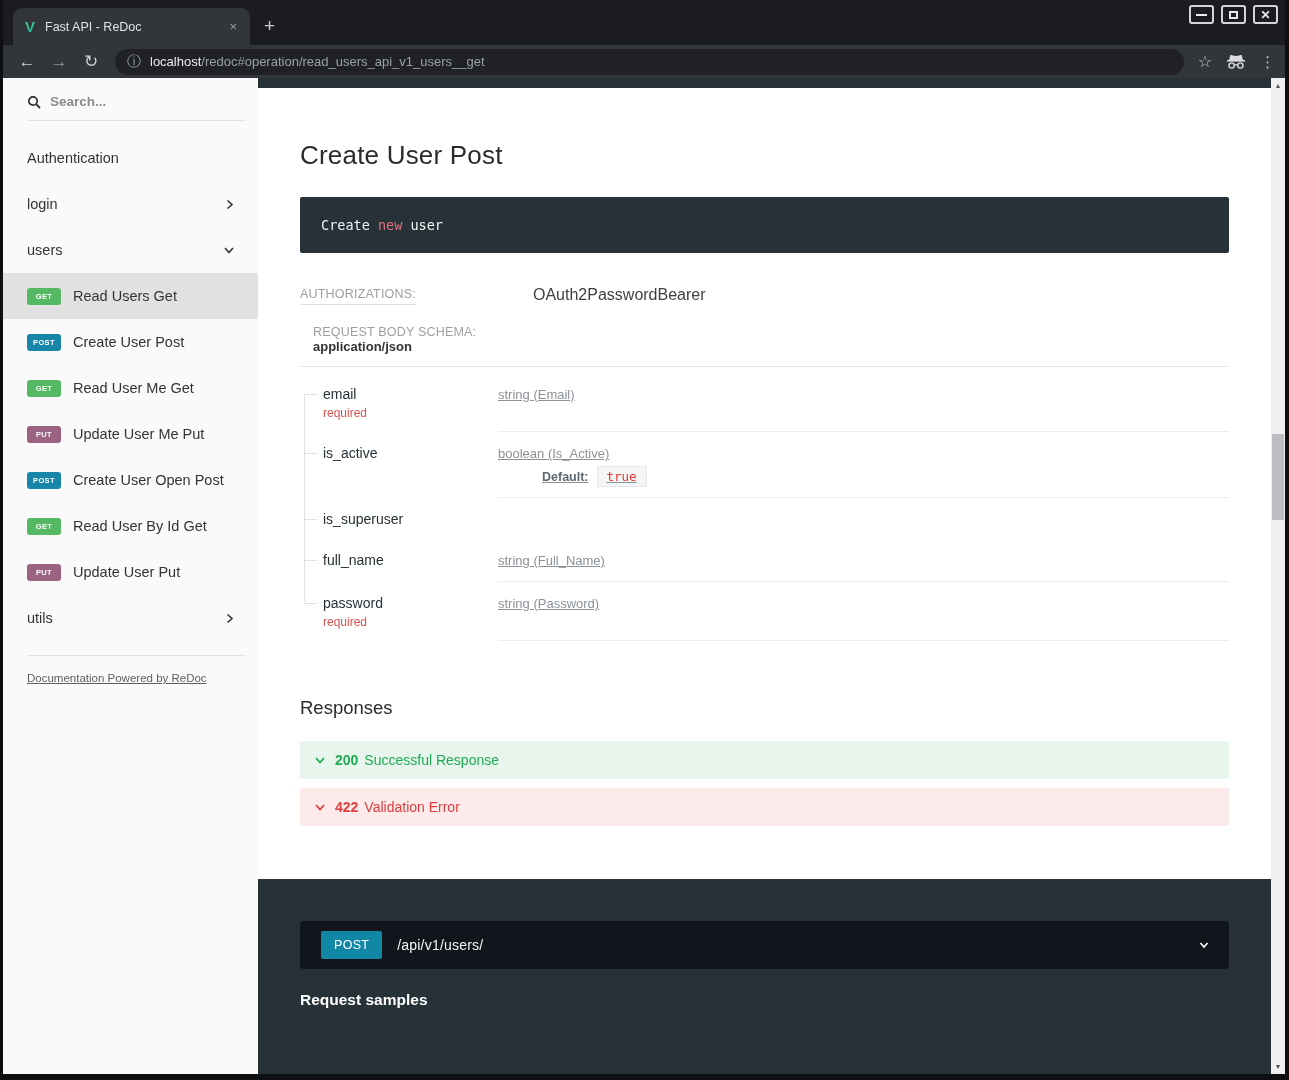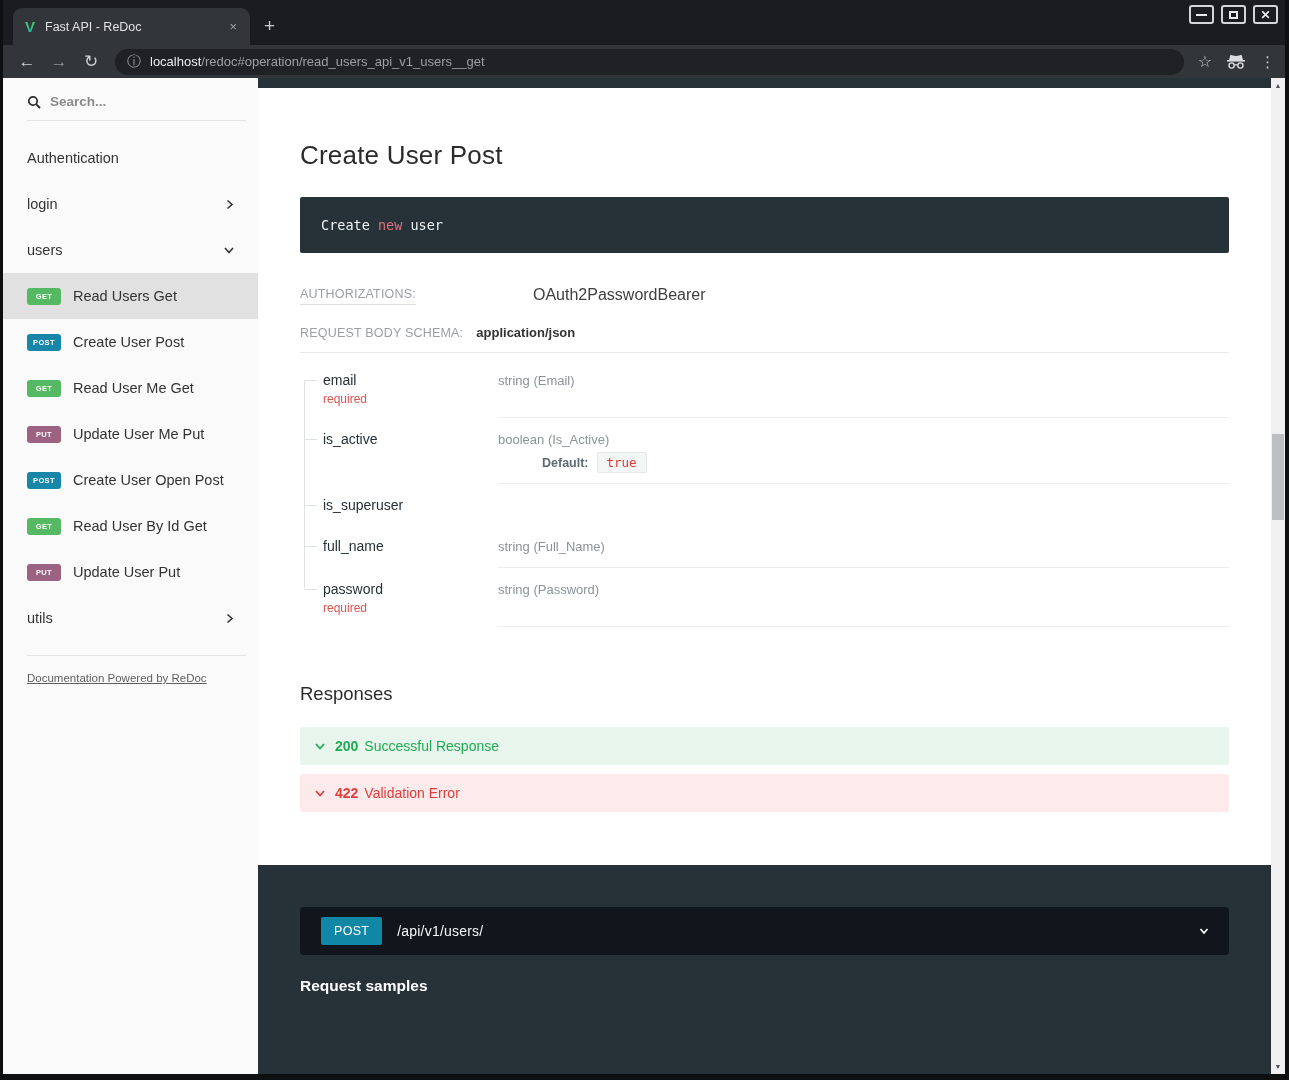--- a/index.html
+++ b/index.html
@@ -59,32 +59,32 @@
   .main-pad { padding:0 42px; }
   h1.op-title { font-size:26px; font-weight:400; color:#2b2b2b; margin:52px 0 0; letter-spacing:.2px; }
   .desc-code { margin-top:26px; background:#263238; border-radius:2px; padding:20px 21px; font-family:"DejaVu Sans Mono","Liberation Mono",monospace; font-size:13.5px; color:#f2f4f5; }
   .desc-code .hl { color:#e0707f; }
 
   .auth-row { margin-top:34px; display:flex; align-items:flex-start; font-size:12.5px; }
   .lbl-upper { color:#9a9fa4; letter-spacing:.2px; }
   .auth-lbl { width:233px; flex-shrink:0; }
   .auth-lbl span { border-bottom:1px solid #dedede; padding-bottom:3px; }
   .auth-link { color:#404040; font-size:16px; cursor:pointer; margin-top:-1px; }
-  .reqbody-row { margin-top:21px; display:flex; align-items:baseline; font-size:12.5px; }
+  .reqbody-row { margin-top:21px; display:flex; align-items:baseline; font-size:12.5px;flex-direction:column; }
   .reqbody-type { margin-left:13px; font-size:13px; font-weight:700; color:#333333; }
   .hr-full { border-top:1px solid #e8e8e8; margin-top:12px; }
 
   
   .fields { margin-left:4px; margin-top:6px; position:relative; }
   .fields::before { content:''; position:absolute; left:0; top:21px; bottom:39px; border-left:1px solid #dde1e6; }
   .frow { display:flex; position:relative; }
   .frow::before { content:''; position:absolute; left:0; top:21px; width:13px; border-top:1px solid #dde1e6; }
   .fname { width:194px; flex-shrink:0; padding:13px 0 12px 19px; font-size:14px; color:#253137; }
   .freq { font-size:12px; color:#d9534f; margin-top:4px; }
-  .ftype { flex:1; padding:14px 0 13px; border-bottom:1px solid #ececec; font-size:13px; color:#8b9298; }
+  .ftype { flex:1; padding:14px 0 13px; border-bottom:1px solid #ececec; font-size:13px; color:#8b9298;text-decoration:underline; }
   .fdefault { margin-top:8px; color:#5d6a72; font-weight:700; font-size:12.5px;margin-left:44px; }
   .chip { font-family:"DejaVu Sans Mono","Liberation Mono",monospace; font-weight:400; font-size:12.5px; color:#e53935; background:#f4f5f5; border:1px solid #e7e9e9; border-radius:2px; padding:2px 9px; margin-left:8px; }
 
   
   h3.resp-title { margin:56px 0 22px; font-size:18.5px; font-weight:400; color:#2b2b2b; }
   .resp-row { height:38px; display:flex; align-items:center; padding:0 14px; border-radius:2px; margin-bottom:9px; font-size:14px; cursor:pointer; }
   .resp-row .rchev { display:flex; margin-right:9px; }
   .resp-code { font-weight:700; margin-right:6px; }
   .resp-row.success { color:#1fab53; background:#e8f5ed; }
   .resp-row.error   { color:#e03e3e; background:#fdeaea; }

